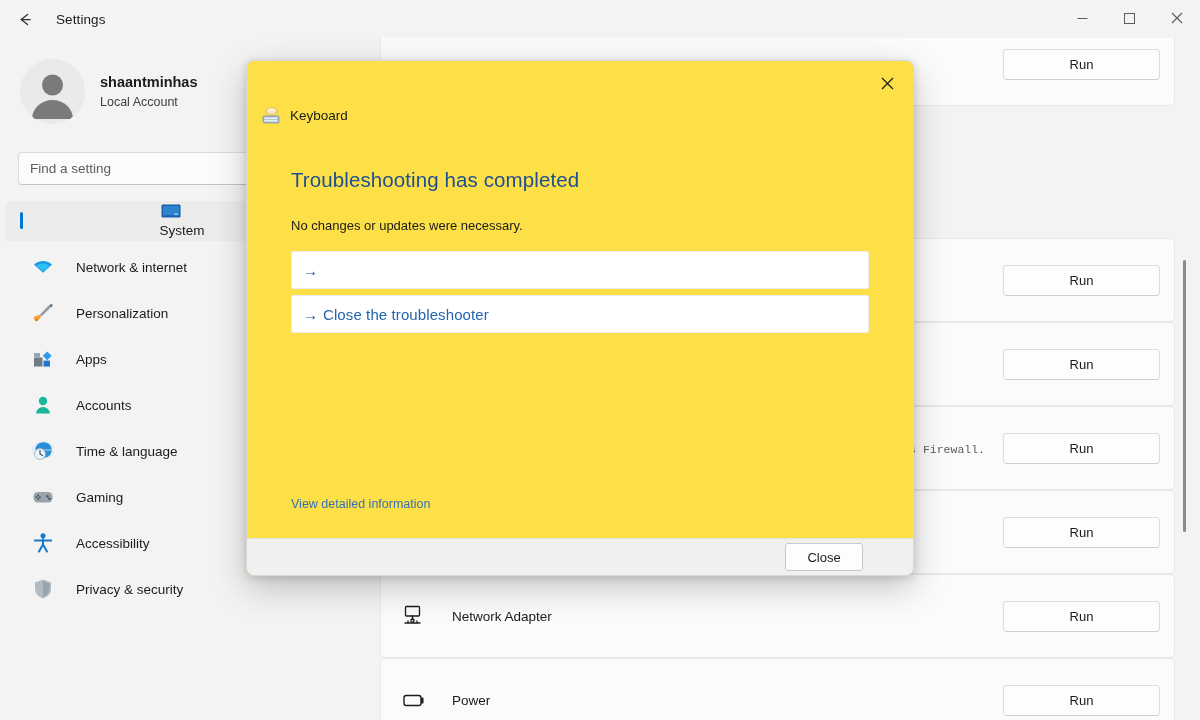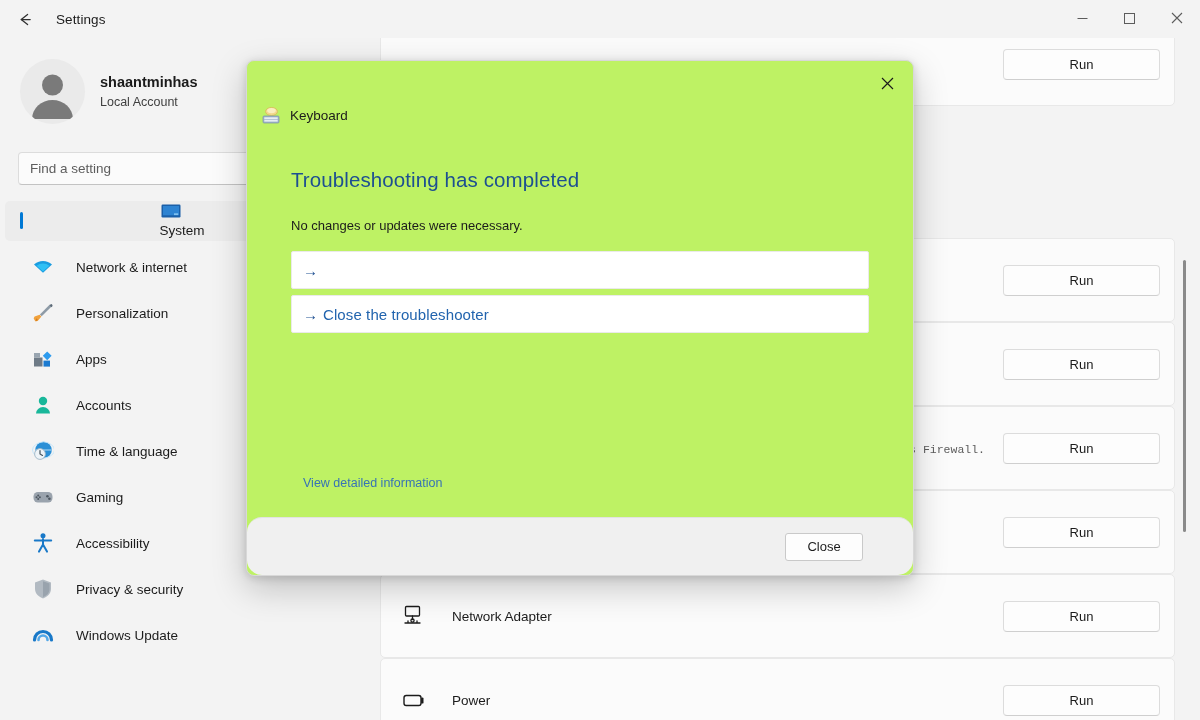--- a/index.html
+++ b/index.html
@@ -156,21 +156,21 @@
     width: 3px; height: 272px;
     background: #8a8a8a; border-radius: 2px;
   }
 
   
   .dim { position: absolute; inset: 0; background: transparent; }
   .dialog {
     position: absolute;
     left: 246px; top: 60px;
     width: 668px; height: 516px;
-    background: #bef264;
+    background: #fde047;
     border: 1px solid #d8d8d8;
     border-radius: 8px;
     box-shadow: 0 12px 34px rgba(0,0,0,.22), 0 2px 8px rgba(0,0,0,.14);
     overflow: hidden;
     display: flex; flex-direction: column;
   }
   .dlg-close {
     position: absolute; right: 9px; top: 10px;
     width: 34px; height: 28px;
     display: flex; align-items: center; justify-content: center;
@@ -205,30 +205,29 @@
     margin-bottom: 6px;
   }
   .dlg-link .arrow {
     color: #1d4f91; font-size: 15px; line-height: 1;
     width: 20px; flex: none;
   }
   .dlg-link .ltext {
     font-size: 15px; color: #2264ae; letter-spacing: .1px;
   }
   .detail-link {
-    position: absolute; left: 56px; bottom: 27px;
+    position: absolute; left: 44px; bottom: 27px;
     font-size: 12.5px; color: #3773b5;
   }
   .dlg-foot {
-    height: 58px; flex: none;
+    height: 37px; flex: none;
     background: #f0f0f0;
     border-top: 1px solid #e2e2e2;
     display: flex; align-items: center; justify-content: flex-end;
     padding-right: 50px;
-    border-radius: 15px;
   }
   .dlg-foot-btn {
     width: 78px; height: 28px;
     background: #fdfdfd;
     border: 1px solid #c9c9c9;
     border-radius: 3px;
     font-family: inherit; font-size: 13px; color: #1b1b1b;
     display: flex; align-items: center; justify-content: center;
   }
 </style>
@@ -378,29 +377,20 @@
           <span class="nav-label">Accessibility</span>
         </div>
         <div class="navitem">
           <span class="nav-icon">
             <svg width="22" height="22" viewBox="0 0 22 22">
               <path d="M11 1.6 L19 4.6 v6.2 c0 5.2 -4 8.2 -8 9.6 c-4 -1.4 -8 -4.4 -8 -9.6 V4.6 z" fill="#b2bac2"></path>
               <path d="M11 3.2 L17.5 5.6 v5.3 c0 4.2 -3.1 6.8 -6.5 8 z" fill="#99a3ad"></path>
             </svg>
           </span>
           <span class="nav-label">Privacy &amp; security</span>
-        </div>
-        <div class="navitem">
-          <span class="nav-icon">
-            <svg width="22" height="22" viewBox="0 0 22 22">
-              <path d="M2.5 16 a8.5 8.5 0 0 1 17 0" fill="none" stroke="#1878c8" stroke-width="3.2" stroke-linecap="round"></path>
-              <path d="M6.5 16 a4.5 4.5 0 0 1 9 0" fill="none" stroke="#54a8e8" stroke-width="2.6" stroke-linecap="round"></path>
-            </svg>
-          </span>
-          <span class="nav-label">Windows Update</span>
         </div>
       </div>
   </div>
 
   <div class="content">
     <div class="page-title">Other troubleshooters</div>
     <div class="rows">
         <div class="row" style="top: -16px; height: 84px;">
           <span class="row-icon"></span>
           <span class="row-text"></span>

